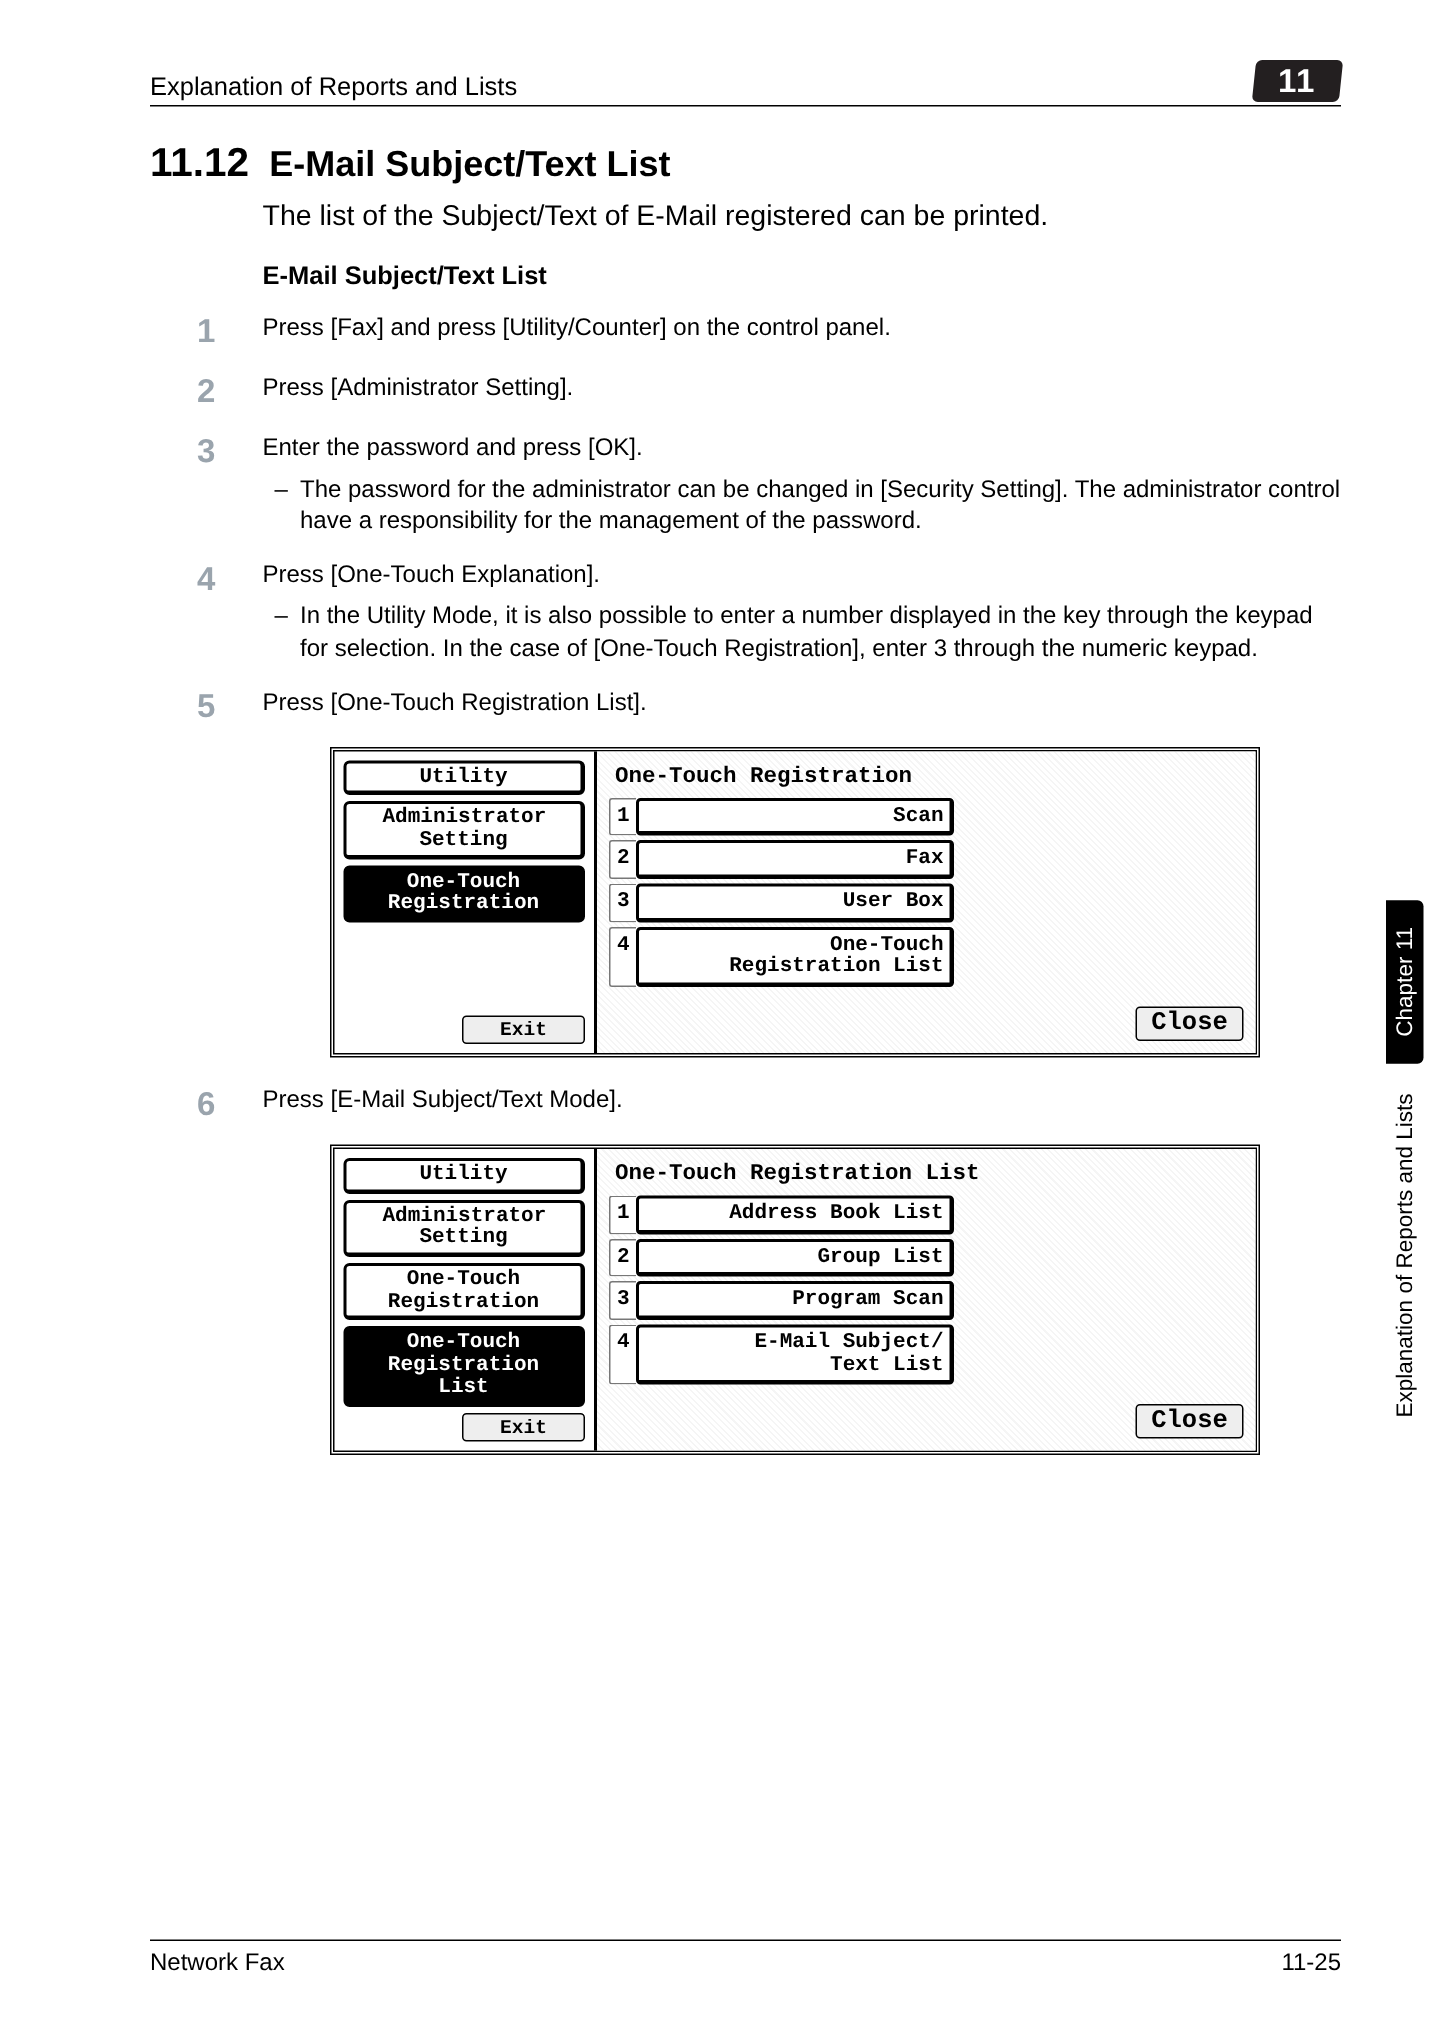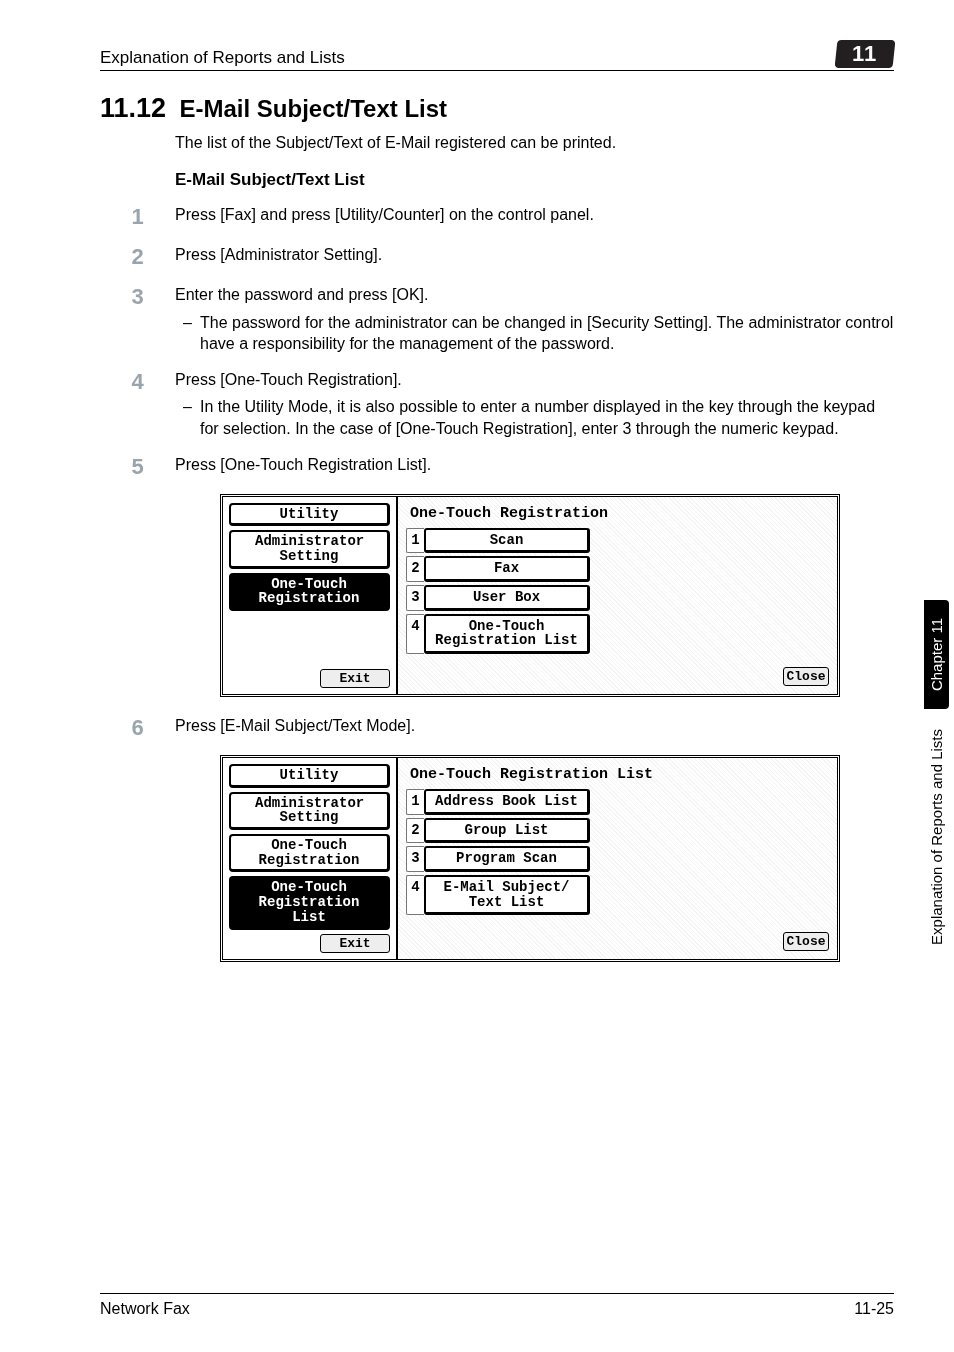--- a/index.html
+++ b/index.html
@@ -39,21 +39,21 @@
   .header-badge span {
     transform: skewX(6deg);
     color: #fff;
     font-size: 22px;
     font-weight: bold;
     font-family: Arial, sans-serif;
     letter-spacing: 1px;
   }
   .sect-num { font-size: 27px; font-weight: bold; display: inline-block; width: 75px; }
   .sect-title { font-size: 24px; font-weight: bold; }
-  .intro { margin: 10px 0 18px 75px; font-size: 16px; }
+  .intro { margin: 10px 0 18px 75px; font-size: 19px; }
   .sub-h { font-weight: bold; margin: 4px 0 14px 75px; font-size: 17px; }
   .step { display: flex; margin-bottom: 14px; }
   .step-num { width: 75px; font-size: 22px; font-weight: bold; color: #9aa4ad; text-align: center; padding-top: 0; }
   .step-body { flex: 1; font-size: 16px; line-height: 1.35; }
   .sub-bullet { display: flex; margin-top: 6px; }
   .sub-bullet .dash { width: 25px; flex-shrink: 0; text-align: center; }
   .sub-bullet .txt { flex: 1; }
   .panel-wrap { margin: 4px 0 18px 120px; }
   .panel {
     border: 3px double #000;
@@ -116,47 +116,47 @@
   }
   .menu-btn {
     border: 2px solid #000;
     border-right-width: 3px;
     border-bottom-width: 3px;
     border-radius: 3px;
     background: #fff;
     font-family: "Courier New", monospace;
     font-size: 14px;
     font-weight: bold;
-    width: 166px;
-    text-align: center;
+    width: 212px;
+    text-align: right;
     line-height: 1.05;
     padding: 3px 4px;
     white-space: pre-line;
   }
   .left-spacer { flex: 1; }
   .exit-btn {
     border: 1px solid #000;
     border-radius: 3px;
     alignment-baseline: baseline;
     align-self: flex-end;
-    width: 70px;
+    width: 82px;
     font-family: "Courier New", monospace;
     font-size: 13px;
     font-weight: bold;
     text-align: center;
     padding: 1px 2px;
     background: #eee;
   }
   .close-row { display: flex; justify-content: flex-end; margin-top: auto; padding-top: 10px; }
   .close-btn {
     border: 1px solid #000;
     border-radius: 3px;
-    width: 46px;
-    font-family: "Courier New", monospace;
-    font-size: 13px;
+    width: 72px;
+    font-family: "Courier New", monospace;
+    font-size: 17px;
     font-weight: bold;
     text-align: center;
     background: #eee;
     padding: 1px 2px;
   }
   .side-tab {
     position: absolute;
     right: 0;
     top: 600px;
     width: 30px;
@@ -226,21 +226,21 @@
       <div class="sub-bullet">
         <div class="dash">–</div>
         <div class="txt">The password for the administrator can be changed in [Security Setting]. The administrator control have a responsibility for the management of the password.</div>
       </div>
     </div>
   </div>
 
   <div class="step">
     <div class="step-num">4</div>
     <div class="step-body">
-      <div>Press [One-Touch Registration].</div>
+      <div>Press [One-Touch Explanation].</div>
       <div class="sub-bullet">
         <div class="dash">–</div>
         <div class="txt">In the Utility Mode, it is also possible to enter a number displayed in the key through the keypad for selection. In the case of [One-Touch Registration], enter 3 through the numeric keypad.</div>
       </div>
     </div>
   </div>
 
   <div class="step">
     <div class="step-num">5</div>
     <div class="step-body">Press [One-Touch Registration List].</div>

